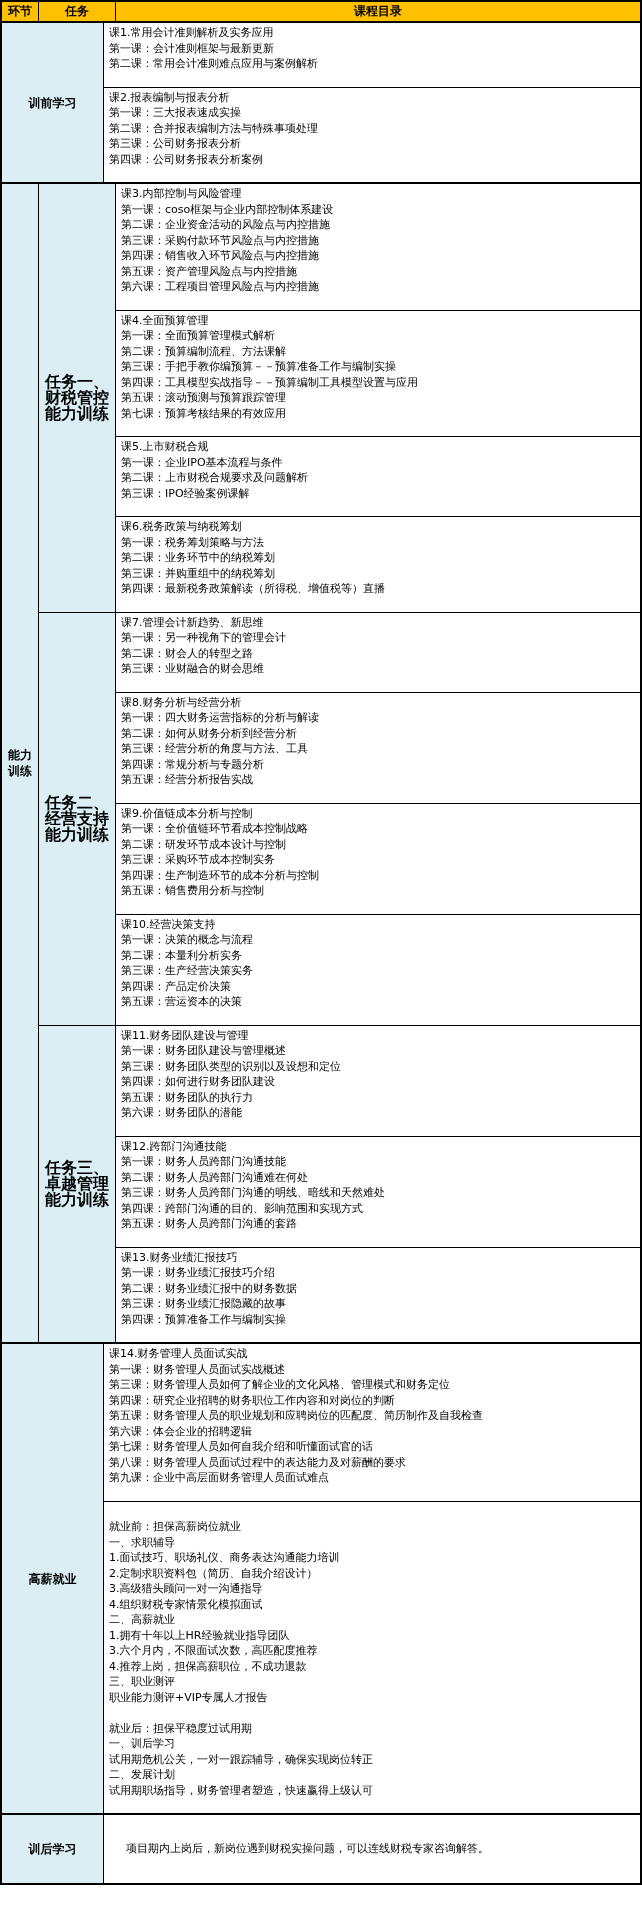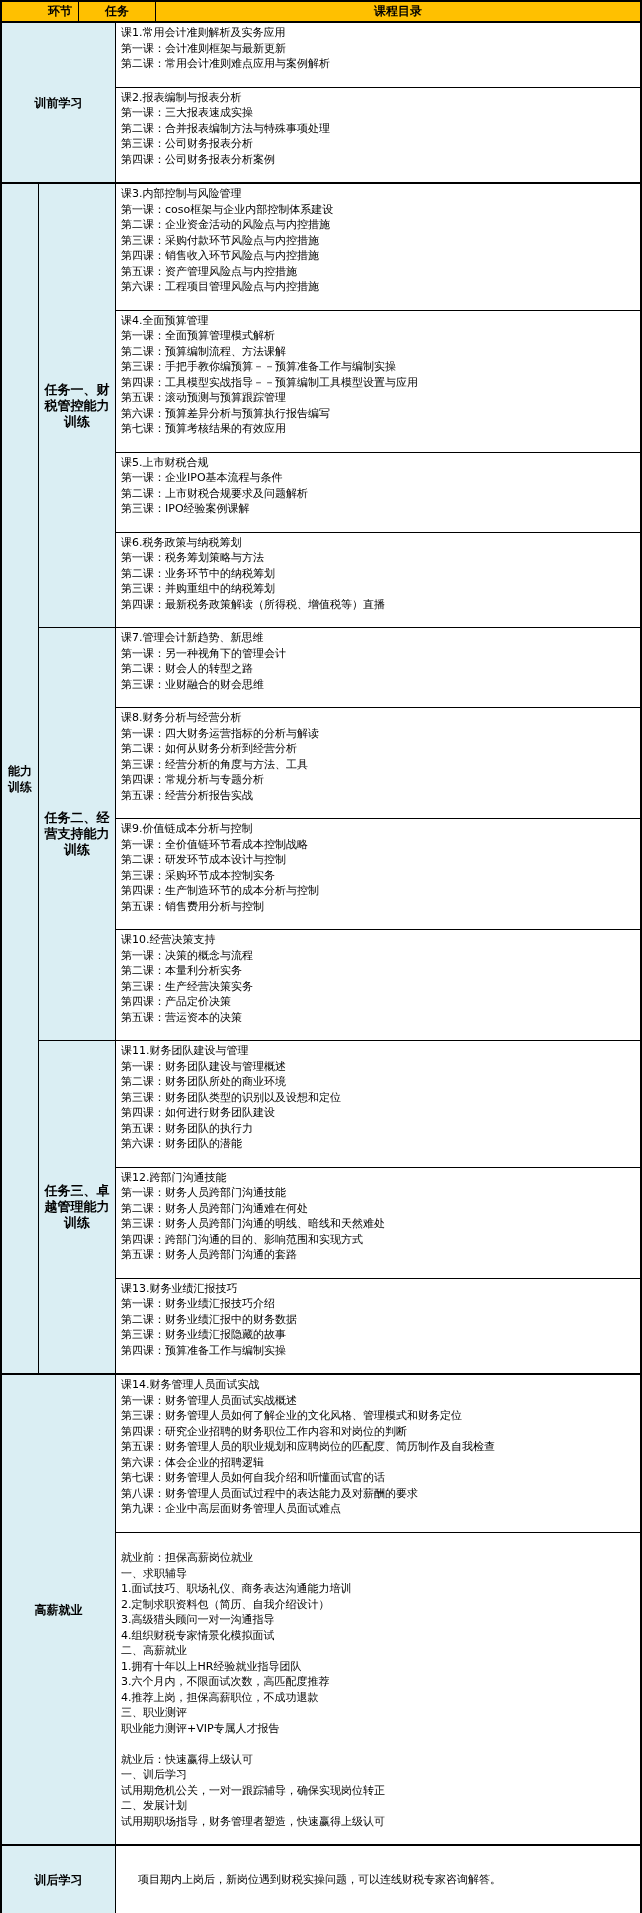--- a/index.html
+++ b/index.html
@@ -7,35 +7,35 @@
     --label-bg:#DAEEF3;
     --border:#000000;
     --cell-bg:#FFFFFF;
     --text:#000000;
   }
   html,body{margin:0;padding:0;background:#fff;}
   body{font-family:"DejaVu Sans",sans-serif;color:var(--text);}
   .table{width:642px;box-sizing:border-box;border:2px solid var(--border);background:var(--cell-bg);}
   .header{display:flex;background:var(--header-bg);border-bottom:2px solid var(--border);font-weight:bold;font-size:12px;}
   .hcell{display:flex;align-items:center;justify-content:center;text-align:center;box-sizing:border-box;height:19px;}
-  .h-stage{width:37px;border-right:1px solid var(--border);margin-left:40px;}
+  .h-stage{width:37px;border-right:1px solid var(--border);}
   .h-task{width:77px;border-right:1px solid var(--border);}
   .h-catalog{flex:1;}
   .section{display:flex;border-bottom:2px solid var(--border);}
   .section.last{border-bottom:none;}
   .stage-cell{width:37px;flex-shrink:0;box-sizing:border-box;background:var(--label-bg);
     border-right:1px solid var(--border);display:flex;align-items:center;justify-content:center;
     text-align:center;font-weight:bold;font-size:12px;line-height:16px;padding:2px;}
-  .stage-cell.merged{width:114px;}
+  .stage-cell.merged{width:102px;}
   .tasks-wrap{flex:1;display:flex;flex-direction:column;min-width:0;}
   .task-row{display:flex;border-bottom:1px solid var(--border);}
   .task-row:last-child{border-bottom:none;}
   .task-cell{width:77px;flex-shrink:0;box-sizing:border-box;background:var(--label-bg);
     border-right:1px solid var(--border);display:flex;align-items:center;justify-content:center;
-    text-align:center;font-weight:bold;font-size:13px;line-height:16px;padding:2px 3px;}
+    text-align:center;font-weight:bold;font-size:16px;line-height:16px;padding:2px 3px;}
   .courses{flex:1;display:flex;flex-direction:column;min-width:0;background:var(--cell-bg);}
   .course-cell{border-bottom:1px solid var(--border);padding:2px 4px 15px 5px;font-size:11px;}
   .course-cell:last-child{border-bottom:none;}
   .line{line-height:15.5px;white-space:nowrap;}
   
   [data-name="section-post-training"] .course-cell{display:flex;flex-direction:column;justify-content:center;
     min-height:60px;padding:4px 4px 4px 22px;}
   [data-name="section-post-training"] .line{white-space:normal;}
 </style>
 </head>
@@ -84,21 +84,20 @@
                 <div class="line" data-name="course-line">第五课：资产管理风险点与内控措施</div>
                 <div class="line" data-name="course-line">第六课：工程项目管理风险点与内控措施</div>
               </div>
               <div class="course-cell" data-name="course-cell">
                 <div class="line" data-name="course-line">课4.全面预算管理</div>
                 <div class="line" data-name="course-line">第一课：全面预算管理模式解析</div>
                 <div class="line" data-name="course-line">第二课：预算编制流程、方法课解</div>
                 <div class="line" data-name="course-line">第三课：手把手教你编预算－－预算准备工作与编制实操</div>
                 <div class="line" data-name="course-line">第四课：工具模型实战指导－－预算编制工具模型设置与应用</div>
                 <div class="line" data-name="course-line">第五课：滚动预测与预算跟踪管理</div>
-                <div class="line" data-name="course-line">第六课：预算差异分析与预算执行报告编写</div>
                 <div class="line" data-name="course-line">第七课：预算考核结果的有效应用</div>
               </div>
               <div class="course-cell" data-name="course-cell">
                 <div class="line" data-name="course-line">课5.上市财税合规</div>
                 <div class="line" data-name="course-line">第一课：企业IPO基本流程与条件</div>
                 <div class="line" data-name="course-line">第二课：上市财税合规要求及问题解析</div>
                 <div class="line" data-name="course-line">第三课：IPO经验案例课解</div>
               </div>
               <div class="course-cell" data-name="course-cell">
                 <div class="line" data-name="course-line">课6.税务政策与纳税筹划</div>
@@ -143,21 +142,20 @@
                 <div class="line" data-name="course-line">第五课：营运资本的决策</div>
               </div>
             </div>
           </div>
           <div class="task-row" data-name="task-row-3">
             <div class="task-cell" data-name="task-cell-3">任务三、卓越管理能力训练</div>
             <div class="courses" data-name="courses">
               <div class="course-cell" data-name="course-cell">
                 <div class="line" data-name="course-line">课11.财务团队建设与管理</div>
                 <div class="line" data-name="course-line">第一课：财务团队建设与管理概述</div>
-                <div class="line" data-name="course-line">第二课：财务团队所处的商业环境</div>
                 <div class="line" data-name="course-line">第三课：财务团队类型的识别以及设想和定位</div>
                 <div class="line" data-name="course-line">第四课：如何进行财务团队建设</div>
                 <div class="line" data-name="course-line">第五课：财务团队的执行力</div>
                 <div class="line" data-name="course-line">第六课：财务团队的潜能</div>
               </div>
               <div class="course-cell" data-name="course-cell">
                 <div class="line" data-name="course-line">课12.跨部门沟通技能</div>
                 <div class="line" data-name="course-line">第一课：财务人员跨部门沟通技能</div>
                 <div class="line" data-name="course-line">第二课：财务人员跨部门沟通难在何处</div>
                 <div class="line" data-name="course-line">第三课：财务人员跨部门沟通的明线、暗线和天然难处</div>
@@ -199,21 +197,21 @@
                 <div class="line" data-name="course-line">2.定制求职资料包（简历、自我介绍设计）</div>
                 <div class="line" data-name="course-line">3.高级猎头顾问一对一沟通指导</div>
                 <div class="line" data-name="course-line">4.组织财税专家情景化模拟面试</div>
                 <div class="line" data-name="course-line">二、高薪就业</div>
                 <div class="line" data-name="course-line">1.拥有十年以上HR经验就业指导团队</div>
                 <div class="line" data-name="course-line">3.六个月内，不限面试次数，高匹配度推荐</div>
                 <div class="line" data-name="course-line">4.推荐上岗，担保高薪职位，不成功退款</div>
                 <div class="line" data-name="course-line">三、职业测评</div>
                 <div class="line" data-name="course-line">职业能力测评+VIP专属人才报告</div>
                 <div class="line" data-name="course-line">&nbsp;</div>
-                <div class="line" data-name="course-line">就业后：快速赢得上级认可</div>
+                <div class="line" data-name="course-line">就业后：担保平稳度过试用期</div>
                 <div class="line" data-name="course-line">一、训后学习</div>
                 <div class="line" data-name="course-line">试用期危机公关，一对一跟踪辅导，确保实现岗位转正</div>
                 <div class="line" data-name="course-line">二、发展计划</div>
                 <div class="line" data-name="course-line">试用期职场指导，财务管理者塑造，快速赢得上级认可</div>
               </div>
             </div>
           </div>
         </div>
       </div>
       <div class="section last" data-name="section-post-training">

